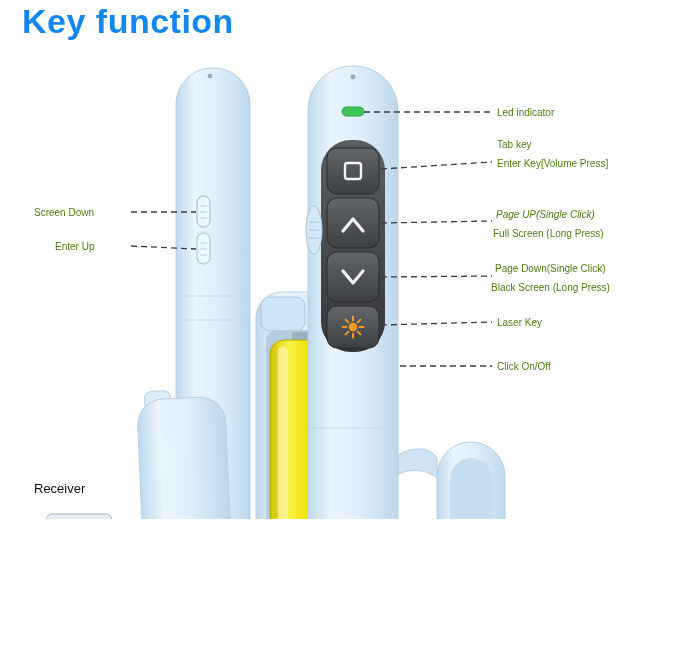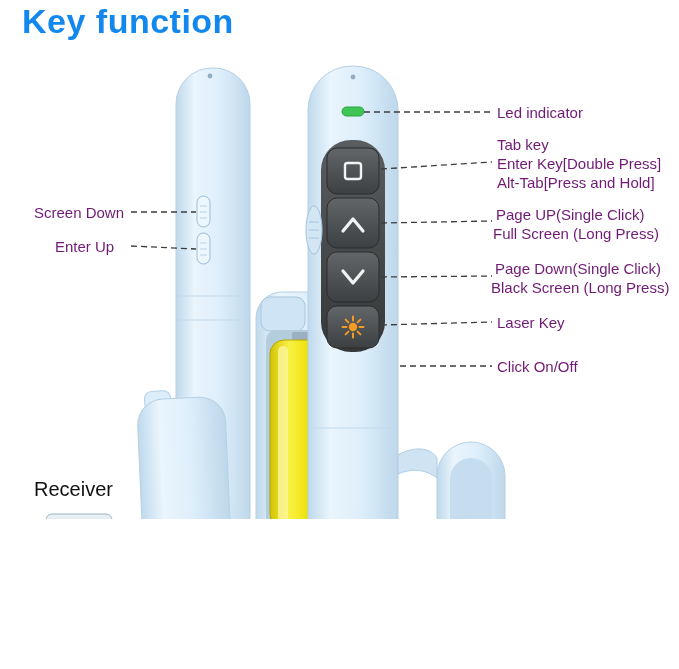--- a/index.html
+++ b/index.html
@@ -5,23 +5,23 @@
   * { margin:0; padding:0; box-sizing:border-box; }
   html,body { background:#ffffff; }
   body { font-family:"Liberation Sans", sans-serif; }
   .stage { position:relative; width:679px; height:519px; background:#ffffff; overflow:hidden; }
   .scene { position:absolute; left:0; top:0; width:679px; height:669px; }
   .title {
     position:absolute; left:22px; top:2px;
     font-size:34px; font-weight:700; color:#1287ee; letter-spacing:0.5px;
   }
   .lbl {
-    position:absolute; color:#701a75; font-size:15px; line-height:17px; white-space:nowrap;
+    position:absolute; color:#4d7c0f; font-size:10px; line-height:17px; white-space:nowrap;
   }
-  .lbl.big { font-size:20px; line-height:22px; color:#111; }
+  .lbl.big { font-size:13px; line-height:22px; color:#111; }
 </style>
 </head>
 <body>
 
 <div class="stage">
 
   <div class="title">Key function</div>
 
   <svg class="scene" viewBox="0 0 679 669">
     <defs>
@@ -158,24 +158,23 @@
       <path d="M400,366 L492,366"></path>
     </g>
   </svg>
 
   <div class="lbl" style="left:34px; top:204px;">Screen Down</div>
   <div class="lbl" style="left:55px; top:238px;">Enter Up</div>
 
   <div class="lbl" style="left:497px; top:104px;">Led indicator</div>
 
   <div class="lbl" style="left:497px; top:136px;">Tab key</div>
-  <div class="lbl" style="left:497px; top:155px;">Enter Key[Double Press]</div>
-  <div class="lbl" style="left:497px; top:174px;">Alt-Tab[Press and Hold]</div>
+  <div class="lbl" style="left:497px; top:155px;">Enter Key[Volume Press]</div>
 
-  <div class="lbl" style="left:496px; top:206px;">Page UP(Single Click)</div>
+  <div class="lbl" style="left:496px; top:206px;font-style:italic;">Page UP(Single Click)</div>
   <div class="lbl" style="left:495px; top:260px;">Page Down(Single Click)</div>
 
   <div class="lbl" style="left:493px; top:225px;">Full Screen (Long Press)</div>
   <div class="lbl" style="left:491px; top:279px;">Black Screen (Long Press)</div>
 
   <div class="lbl" style="left:497px; top:314px;">Laser Key</div>
   <div class="lbl" style="left:497px; top:358px;">Click On/Off</div>
 
   <div class="lbl big" style="left:34px; top:478px;">Receiver</div>
 

